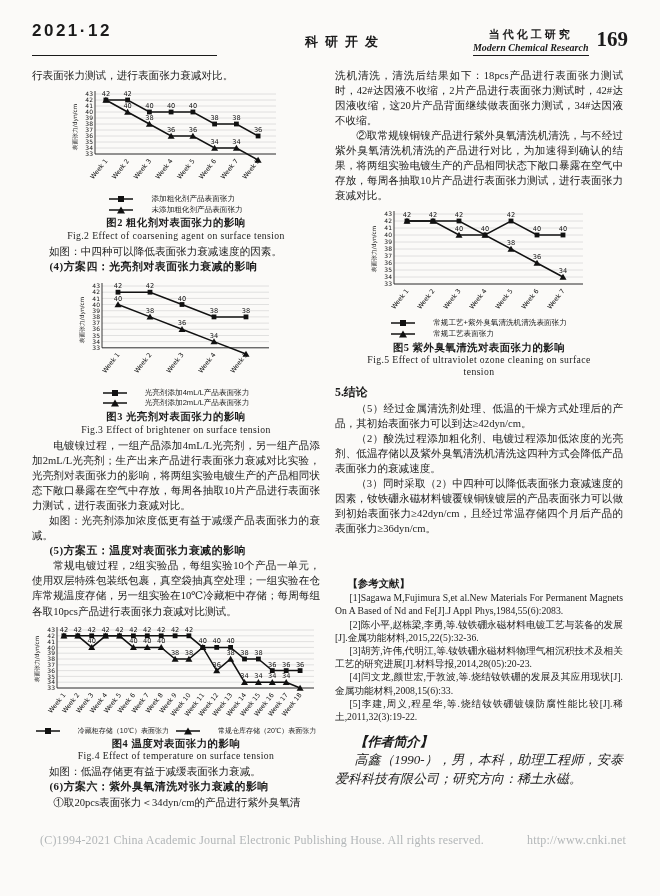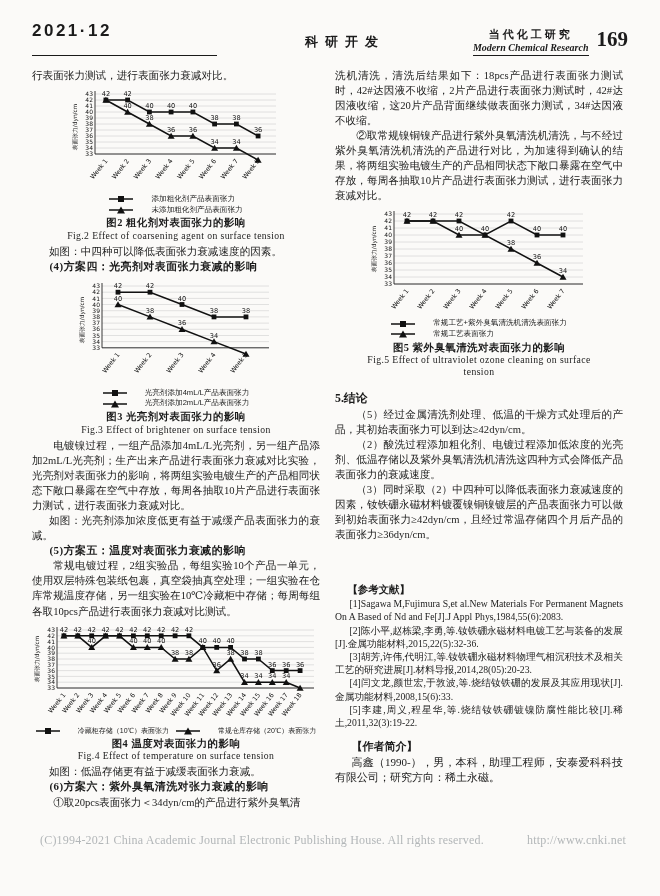--- a/index.html
+++ b/index.html
@@ -27,29 +27,29 @@
   .note{text-indent:1.6em;}
   .plan-h{font-weight:bold;font-size:10.9px;margin:3px 0 2px;text-indent:1.6em;letter-spacing:0.5px;}
   .concl-h{font-weight:bold;font-size:11.8px;margin:8px 0 3px;}
   
   .chart{display:block;text-align:center;margin:4px auto 1px auto;line-height:0;}
   .chart svg text{font-family:"DejaVu Sans",sans-serif;fill:#111;}
   .legend{display:flex;width:fit-content;margin:1px auto 1px auto;line-height:1.15;
     font-size:7.6px;font-family:"Liberation Sans",sans-serif;}
   .legend.stacked{flex-direction:column;gap:2px;align-items:flex-start;}
   .legend.inline{flex-direction:row;gap:7px;align-items:center;font-size:7px;}
-  .leg-item{display:flex;align-items:center;gap:18px;white-space:nowrap;}
+  .leg-item{display:flex;align-items:flex-start;gap:18px;white-space:nowrap;}
   .cap-cn{text-align:center;font-weight:bold;font-size:10.4px;margin-top:2px;line-height:1.3;letter-spacing:0.5px;}
   .cap-en{text-align:center;font-size:9.7px;letter-spacing:0.4px;line-height:1.25;margin-bottom:2px;}
   
   .ref-sec{margin-top:40px;}
   .sec-title{font-weight:bold;font-size:10.4px;text-indent:1.2em;margin:0 0 2px 0;}
   .refs p{font-size:9.7px;line-height:1.36;text-indent:1.5em;margin:0;}
   .author-sec{margin-top:10px;}
-  .author-sec p{font-size:11px;line-height:1.4;text-indent:1.5em;}
+  .author-sec p{font-size:13px;line-height:1.4;text-indent:1.5em;font-style:italic;}
   
   .footer{position:absolute;left:40px;right:34px;bottom:48px;display:flex;
     justify-content:space-between;color:#b2b6b8;font-size:12px;letter-spacing:0.2px;
     font-family:"Liberation Serif",serif;}
 </style>
 </head>
 <body>
 
 <div class="page">
 
@@ -448,21 +448,21 @@
           </span>
           <span class="leg-item">
             <svg width="24" height="8" viewBox="0 0 24 8">
               <line x1="0" y1="4" x2="24" y2="4" stroke="#111" stroke-width="1.5"></line>
               <polygon points="12,0.5 8,7.5 16,7.5" fill="#111"></polygon>
             </svg>
             <span>常规工艺表面张力</span>
           </span>
         </div>
       <div class="cap-cn">图5 紫外臭氧清洗对表面张力的影响</div>
-      <div class="cap-en" style="max-width:250px;margin:0 auto 12px auto;text-align:center;">Fig.5 Effect of ultraviolet ozone cleaning on surface tension</div>
+      <div class="cap-en" style="max-width:250px;margin:0 auto 6px auto;text-align:center;">Fig.5 Effect of ultraviolet ozone cleaning on surface tension</div>
 
       <p class="concl-h">5.结论</p>
       <p class="indent">（5）经过金属清洗剂处理、低温的干燥方式处理后的产品，其初始表面张力可以到达≥42dyn/cm。</p>
       <p class="indent">（2）酸洗过程添加粗化剂、电镀过程添加低浓度的光亮剂、低温存储以及紫外臭氧清洗机清洗这四种方式会降低产品表面张力的衰减速度。</p>
       <p class="indent">（3）同时采取（2）中四种可以降低表面张力衰减速度的因素，钕铁硼永磁材料镀覆镍铜镍镀层的产品表面张力可以做到初始表面张力≥42dyn/cm，且经过常温存储四个月后产品的表面张力≥36dyn/cm。</p>
 
       <div class="ref-sec">
         <p class="sec-title">【参考文献】</p>
         <div class="refs">
           <p>[1]Sagawa M,Fujimura S,et al.New Materials For Permanent Magnets On A Based of Nd and Fe[J].J Appl Phys,1984,55(6):2083.</p>

